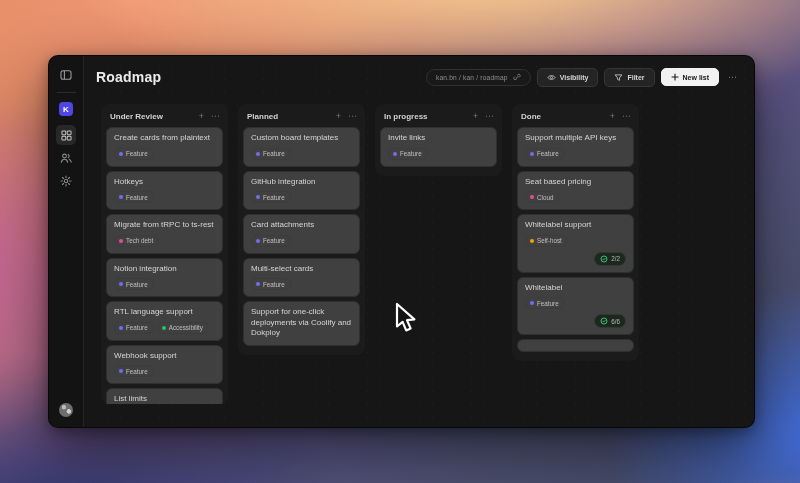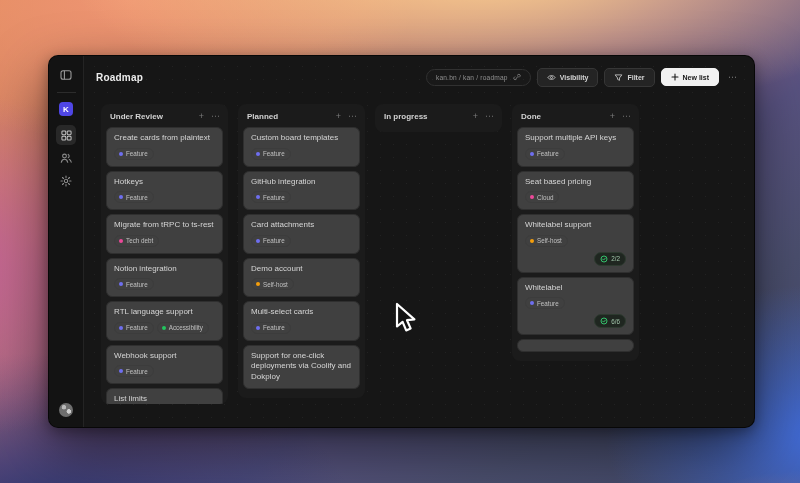--- a/index.html
+++ b/index.html
@@ -45,21 +45,21 @@
                 #6e6e6e;
   }
 
   
   .main{
     flex:1; display:flex; flex-direction:column; min-width:0;
     background-image: radial-gradient(circle, rgba(255,255,255,.05) .8px, transparent .9px);
     background-size:13px 13px; background-position:4px 4px;
   }
   .app-header{ height:42px; flex:none; display:flex; align-items:center; padding:0 14px 0 12px; }
-  .page-title{ font-size:10px; font-weight:700; color:#ececec; letter-spacing:.2px;text-align:center; }
+  .page-title{ font-size:14px; font-weight:700; color:#ececec; letter-spacing:.2px;text-align:center; }
   .header-right{ margin-left:auto; display:flex; align-items:center; gap:6px; }
 
   .crumb-pill{
     display:flex; align-items:center; gap:5px; border:1px solid #313131; border-radius:999px;
     padding:3.5px 9px; background:rgba(255,255,255,.015);
   }
   .crumb-text{ font-size:6.6px; color:#8f8f8f; letter-spacing:.2px; }
 
   .btn{
     display:flex; align-items:center; gap:4px; background:#242424; border:1px solid #363636;
@@ -261,46 +261,46 @@
             <div class="card">
               <div class="card-title">Card attachments</div>
               <div class="label-row">
                 <span class="pill">
                   <span class="dot" style="background: rgb(110, 110, 240);"></span>
                   <span class="pill-text">Feature</span>
                 </span>
               </div>
             </div>
             <div class="card">
-              <div class="card-title">Demo account</div>
-              <div class="label-row">
-                <span class="pill">
-                  <span class="dot" style="background: rgb(245, 158, 11);"></span>
-                  <span class="pill-text">Self-host</span>
-                </span>
-              </div>
-            </div>
-            <div class="card">
               <div class="card-title">Multi-select cards</div>
               <div class="label-row">
                 <span class="pill">
                   <span class="dot" style="background: rgb(110, 110, 240);"></span>
                   <span class="pill-text">Feature</span>
                 </span>
               </div>
             </div>
             <div class="card">
               <div class="card-title">Support for one-click deployments via Coolify and Dokploy</div>
             </div>
           </div>
           <div class="column">
             <div class="col-head">
               <span class="col-title">In progress</span>
               <span class="col-icon">+</span>
               <span class="col-icon">⋯</span>
+            </div>
+            <div class="card">
+              <div class="card-title">Invite links</div>
+              <div class="label-row">
+                <span class="pill">
+                  <span class="dot" style="background: rgb(110, 110, 240);"></span>
+                  <span class="pill-text">Feature</span>
+                </span>
+              </div>
             </div>
           </div>
           <div class="column">
             <div class="col-head">
               <span class="col-title">Done</span>
               <span class="col-icon">+</span>
               <span class="col-icon">⋯</span>
             </div>
             <div class="card">
               <div class="card-title">Support multiple API keys</div>

